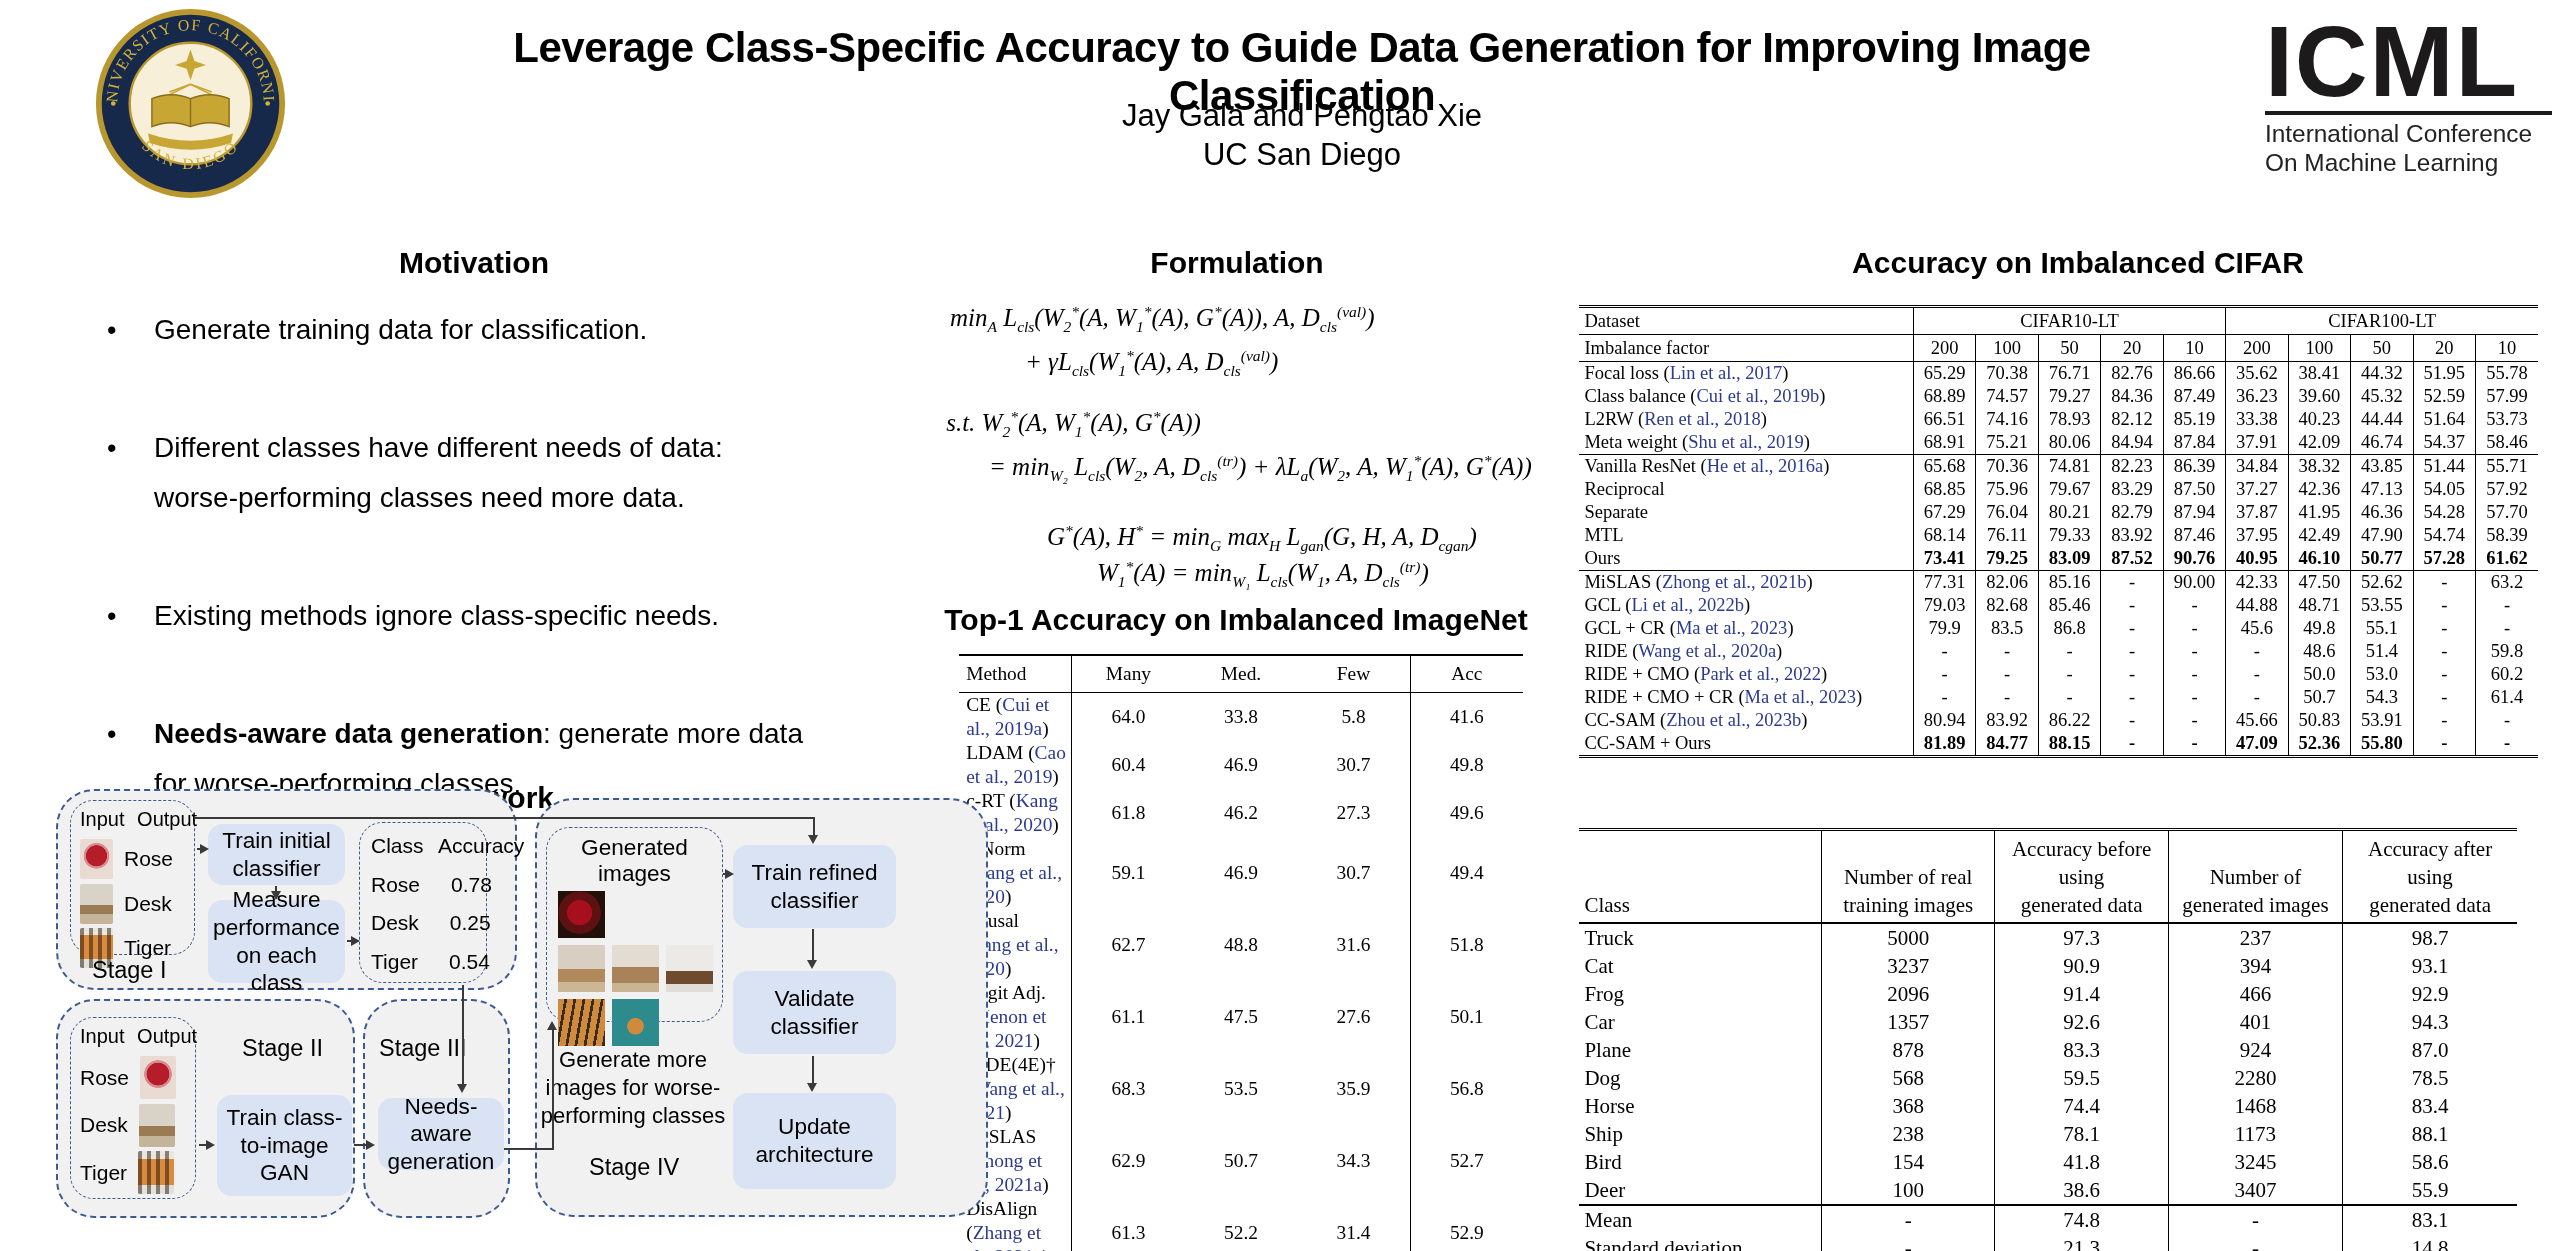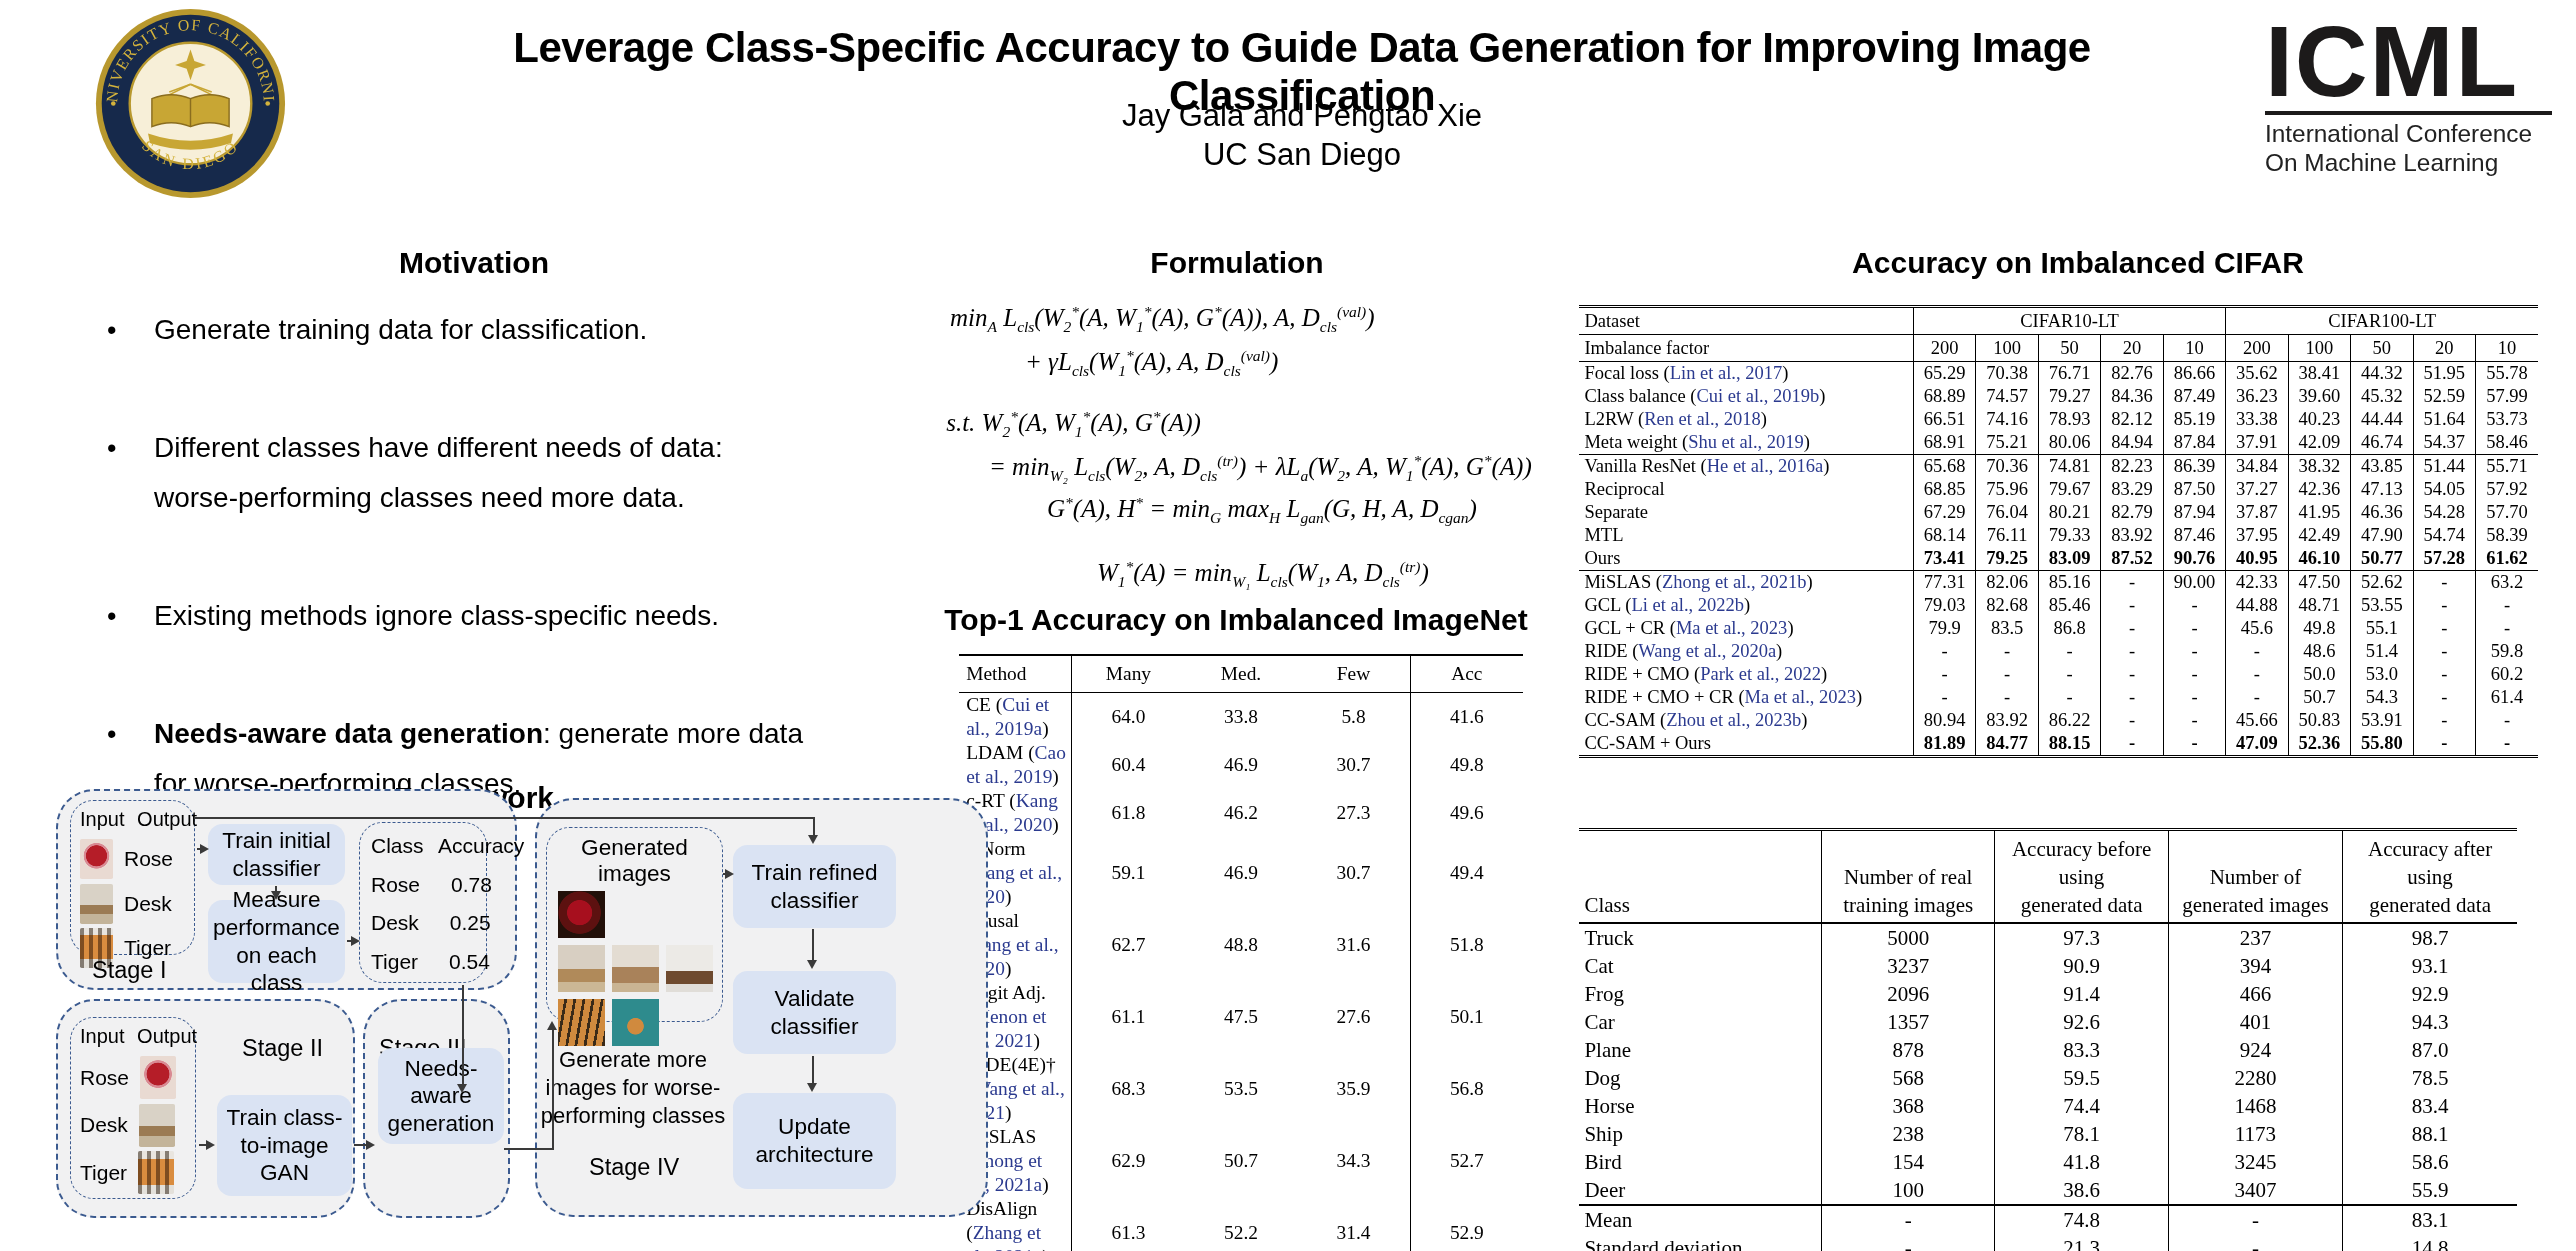--- a/index.html
+++ b/index.html
@@ -176,21 +176,21 @@
         <span class="btxt"><b>Needs-aware data generation</b>: generate more data
 for worse-performing classes.</span>
       </li>
     </ul>
 
   <div class="abs" style="left:939px;top:298px;width:650px;height:298px">
     <div class="math" style="left:11px;top:5.4px">min<sub>A</sub> L<sub>cls</sub>(W<sub>2</sub><sup>*</sup>(A, W<sub>1</sub><sup>*</sup>(A), G<sup>*</sup>(A)), A, D<sub>cls</sub><sup>(val)</sup>)</div>
     <div class="math" style="left:86px;top:49px">+ γL<sub>cls</sub>(W<sub>1</sub><sup>*</sup>(A), A, D<sub>cls</sub><sup>(val)</sup>)</div>
     <div class="math" style="left:7.2px;top:110px">s.t. W<sub>2</sub><sup>*</sup>(A, W<sub>1</sub><sup>*</sup>(A), G<sup>*</sup>(A))</div>
     <div class="math" style="left:50px;top:154px">= min<sub>W₂</sub> L<sub>cls</sub>(W<sub>2</sub>, A, D<sub>cls</sub><sup>(tr)</sup>) + λL<sub>a</sub>(W<sub>2</sub>, A, W<sub>1</sub><sup>*</sup>(A), G<sup>*</sup>(A))</div>
-    <div class="math" style="left:108px;top:196px">G<sup>*</sup>(A), H<sup>*</sup> = min<sub>G</sub> max<sub>H</sub> L<sub>gan</sub>(G, H, A, D<sub>cgan</sub>)</div>
+    <div class="math" style="left:108px;top:224px">G<sup>*</sup>(A), H<sup>*</sup> = min<sub>G</sub> max<sub>H</sub> L<sub>gan</sub>(G, H, A, D<sub>cgan</sub>)</div>
     <div class="math" style="left:158px;top:260px">W<sub>1</sub><sup>*</sup>(A) = min<sub>W₁</sub> L<sub>cls</sub>(W<sub>1</sub>, A, D<sub>cls</sub><sup>(tr)</sup>)</div>
   </div>
 
   <table class="abs ptable tbl-imagenet" style="left:959px;top:654px">
       <thead>
         <tr>
           <th class="c-method" style="text-align: left; padding-left: 7.2px;">Method</th>
           <th>Many</th>
           <th>Med.</th>
           <th>Few</th>
@@ -698,21 +698,21 @@
         <div class="io-row">
           <span>Tiger</span>
           <span class="tile t-tiger1"></span>
         </div>
       </div>
   </div>
   <div class="stage-label" style="left:242px;top:1035px">Stage II</div>
   <div class="bluebox" style="left:217px;top:1095px;width:135px;height:101px">Train class-to-image GAN</div>
 
   <div class="stage-label" style="left:379px;top:1035px">Stage III</div>
-  <div class="bluebox" style="left:378px;top:1048px;width:126px;height:96px">Needs-aware generation</div>
+  <div class="bluebox" style="left:378px;top:1098px;width:126px;height:72px">Needs-aware generation</div>
 
   <div class="dashbox" style="left:546px;top:827px;width:177px;height:195px">
     <div class="gen-label">Generated images</div>
     <div class="gen-grid">
         <div class="gtile g-rose" style="grid-area: 1 / 1;"></div>
         <div class="gtile g-desk1" style="grid-area: 2 / 1;"></div>
         <div class="gtile g-desk2" style="grid-area: 2 / 2;"></div>
         <div class="gtile g-desk3" style="grid-area: 2 / 3;"></div>
         <div class="gtile g-tiger1" style="grid-area: 3 / 1;"></div>
         <div class="gtile g-tiger2" style="grid-area: 3 / 2;"></div>

